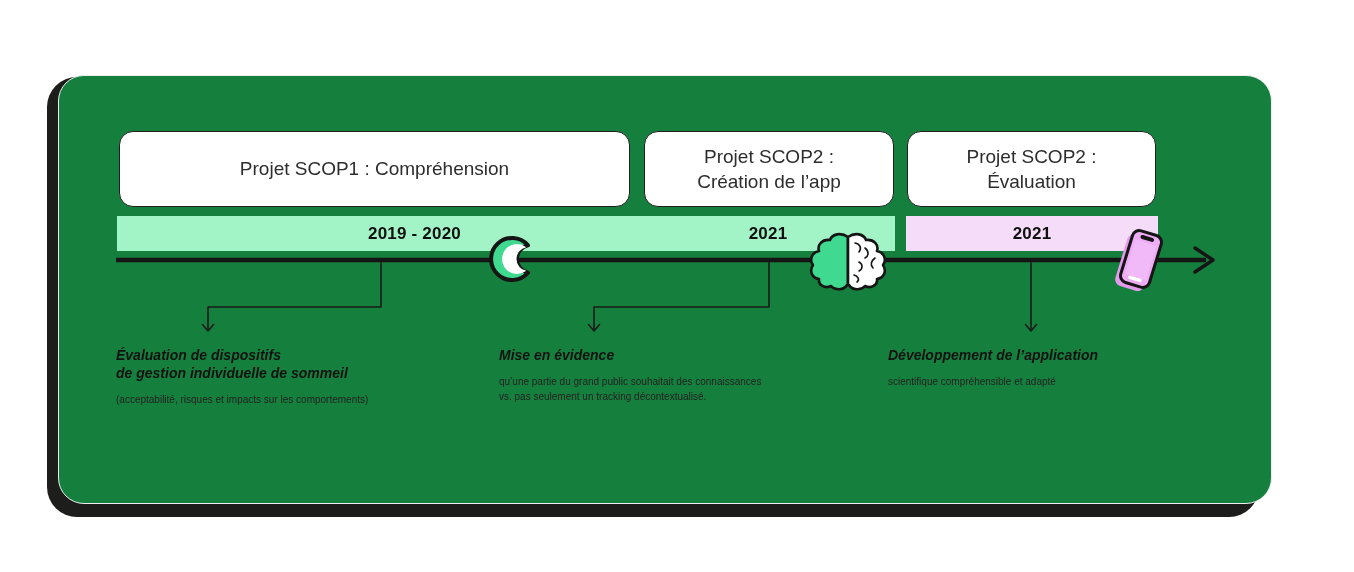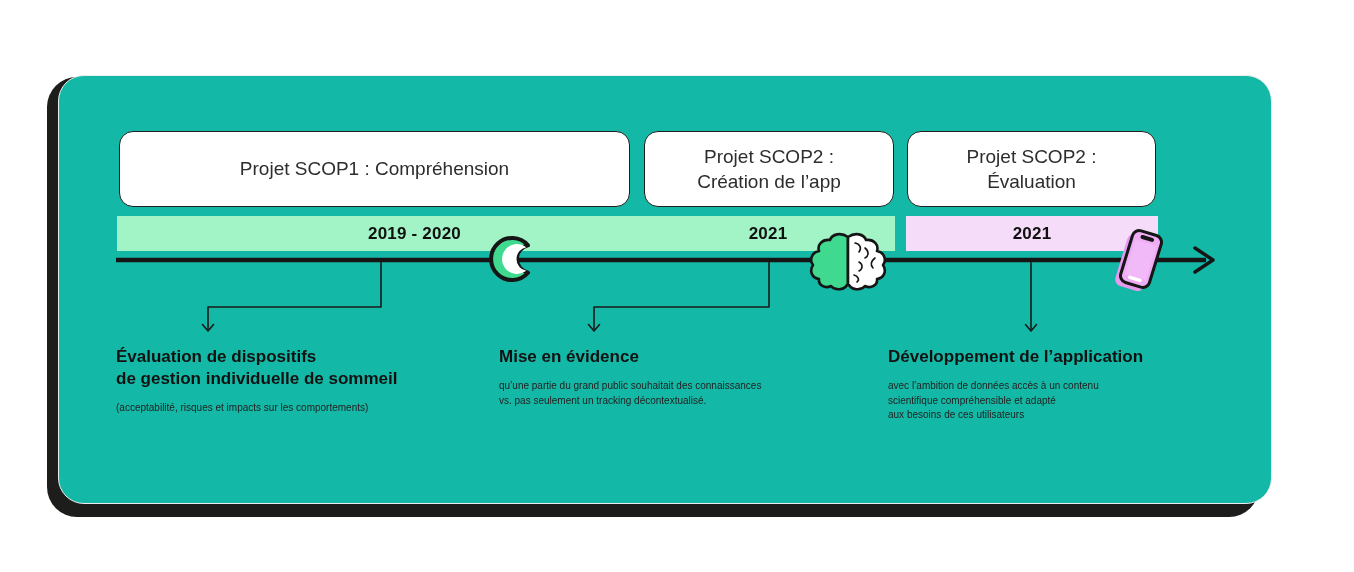--- a/index.html
+++ b/index.html
@@ -6,36 +6,36 @@
   body{
     width:1354px;height:572px;background:#ffffff;position:relative;
     font-family:"Liberation Sans", sans-serif;color:#1b1b1b;overflow:hidden;
   }
   .card-shadow{
     position:absolute;left:47px;top:77px;width:1212px;height:440px;
     background:#1d1d1b;border-radius:30px;
   }
   .card{
     position:absolute;left:58px;top:75px;width:1212px;height:427px;
-    background:#14b8a6;border:1px solid #ededed;border-radius:26px;
+    background:#15803d;border:1px solid #ededed;border-radius:26px;
   }
   .pbox{
     position:absolute;top:55px;height:76px;box-sizing:border-box;
     border:1.6px solid #1f1f1f;border-radius:14px;background:#fff;
     display:flex;flex-direction:column;align-items:center;justify-content:center;
     font-size:19px;line-height:1.32;color:#2d2d2d;text-align:center;
   }
   .pbar{
     position:absolute;top:140px;height:35px;
     display:flex;align-items:center;justify-content:center;
     font-size:17px;font-weight:bold;color:#101010;letter-spacing:.2px;
   }
   svg.overlay{position:absolute;left:0;top:0;pointer-events:none;}
   .ann{position:absolute;top:270px;white-space:nowrap;}
-  .ann .hd{font-size:17px;font-weight:bold;line-height:1.3;color:#111;margin:0 0 11px 0;}
+  .ann .hd{font-size:14px;font-weight:bold;line-height:1.3;color:#111;margin:0 0 11px 0;font-style:italic;}
   .ann .bd{font-size:10px;line-height:1.47;color:#222;margin:0;}
 </style>
 </head>
 <body>
 
 <div class="card-shadow"></div>
 
 <div class="card">
 
   <div class="pbox" style="left:60px;width:511px;">
@@ -134,19 +134,17 @@
       <div>qu’une partie du grand public souhaitait des connaissances</div>
       <div>vs. pas seulement un tracking décontextualisé.</div>
     </div>
   </div>
 
   <div class="ann" style="left:829px;">
     <div class="hd">
       <div>Développement de l’application</div>
     </div>
     <div class="bd">
-      <div>avec l’ambition de données accès à un contenu</div>
       <div>scientifique compréhensible et adapté</div>
-      <div>aux besoins de ces utilisateurs</div>
     </div>
   </div>
 
 </div>
 
 </body></html>

